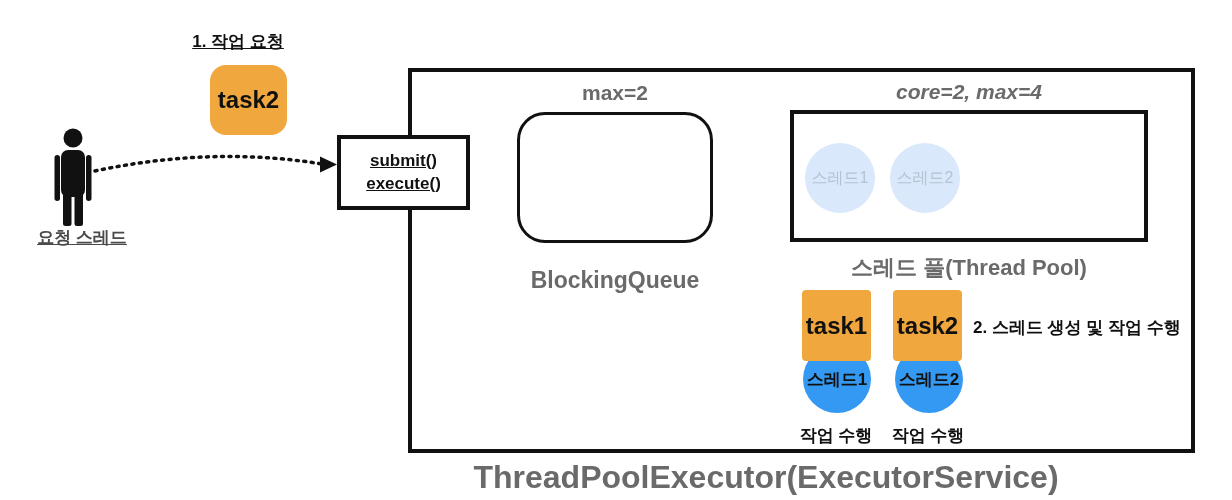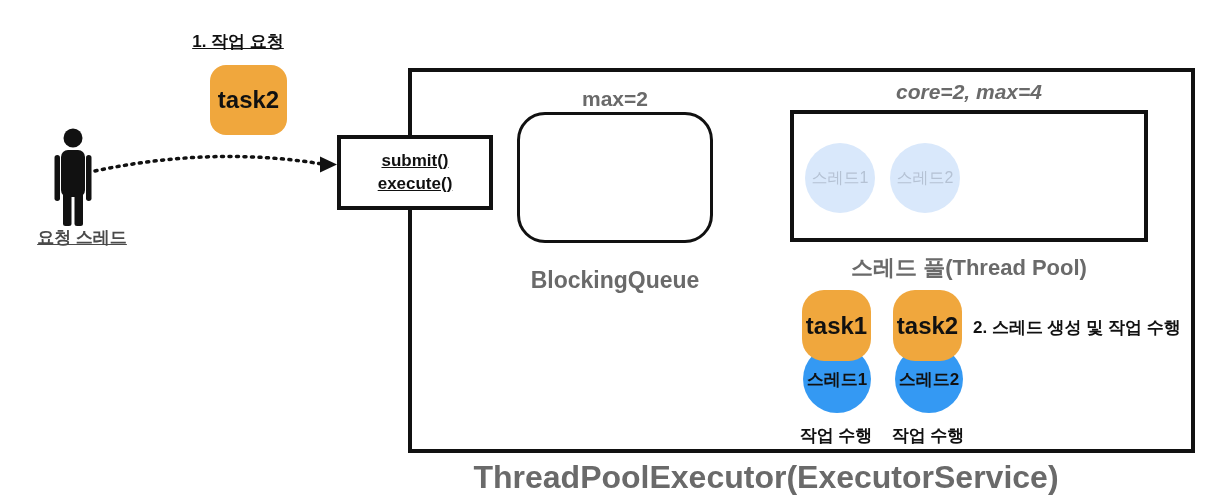--- a/index.html
+++ b/index.html
@@ -14,35 +14,35 @@
   .tc { text-align:center; }
 
   .gray { color: var(--gray-text, #6A6A6A); }
   .darkgray { color: var(--label-gray, #4A4A4A); }
 
   .outer-box {
     left:408px; top:68px; width:787px; height:385px;
     border:4px solid #111; box-sizing:border-box; background:transparent;
   }
   .submit-box {
-    left:337px; top:135px; width:156px; height:75px;
+    left:337px; top:135px; width:133px; height:75px;
     border:4px solid #111; box-sizing:border-box; background:#fff; z-index:3;
     font-size:17px; line-height:1.35;
   }
   .queue-box {
     left:517px; top:112px; width:196px; height:131px;
     border:3px solid #111; border-radius:28px; box-sizing:border-box; background:#fff;
   }
   .pool-box {
     left:790px; top:110px; width:358px; height:132px;
     border:4px solid #111; box-sizing:border-box; background:#fff;
   }
   .task-box {
     background: var(--accent-orange, #F0A73D);
-    border-radius:22px; color:#111; font-weight:bold; font-size:24px; z-index:2;
+    border-radius:4px; color:#111; font-weight:bold; font-size:24px; z-index:2;
   }
   .task-top { left:210px; top:65px; width:77px; height:70px; border-radius:16px; }
   .pale-circle {
     width:70px; height:70px; border-radius:50%;
     background: var(--pale-blue, #D9E8FB);
     color: var(--pale-text, #B5C2D4); font-size:16px;
   }
   .run-circle {
     width:68px; height:68px; border-radius:50%;
     background: var(--accent-blue, #3499F3);
@@ -83,21 +83,21 @@
 
   <div class="abs outer-box"></div>
 
   <div class="abs ctr tc bold submit-box">
     <div>
       <div>submit()</div>
       <div>execute()</div>
     </div>
   </div>
 
-  <div class="abs tc gray h-gray21 nowrap" style="left:515px; top:87px; width:200px;">max=2</div>
+  <div class="abs tc gray h-gray21 nowrap" style="left:515px; top:81px; width:200px;">max=2</div>
   <div class="abs queue-box"></div>
   <div class="abs tc gray h-gray23 nowrap" style="left:465px; top:267px; width:300px;">BlockingQueue</div>
 
   <div class="abs tc gray h-gray21 nowrap" style="left:819px; top:80px; width:300px;font-style:italic;">core=2, max=4</div>
   <div class="abs pool-box"></div>
   <div class="abs ctr pale-circle" style="left:805px; top:143px;">스레드1</div>
   <div class="abs ctr pale-circle" style="left:890px; top:143px;">스레드2</div>
   <div class="abs tc gray h-gray21 nowrap" style="left:819px; top:253px; width:300px; font-size:22px;">스레드 풀(Thread Pool)</div>
 
   <div class="abs ctr run-circle" style="left:803px; top:345px;">스레드1</div>

